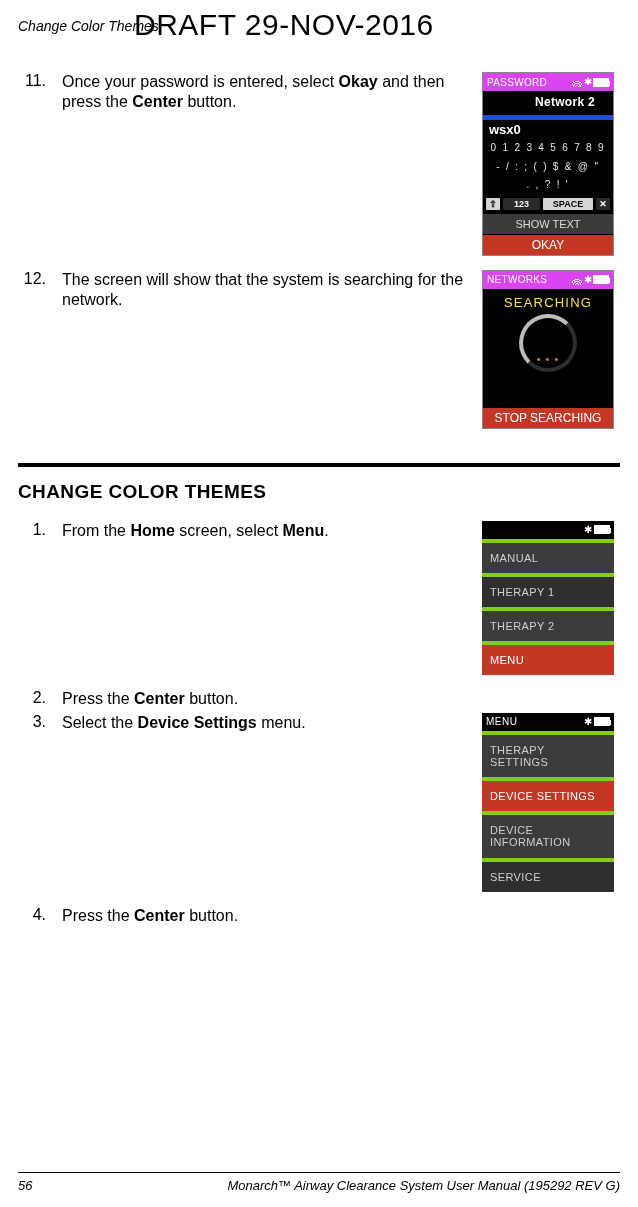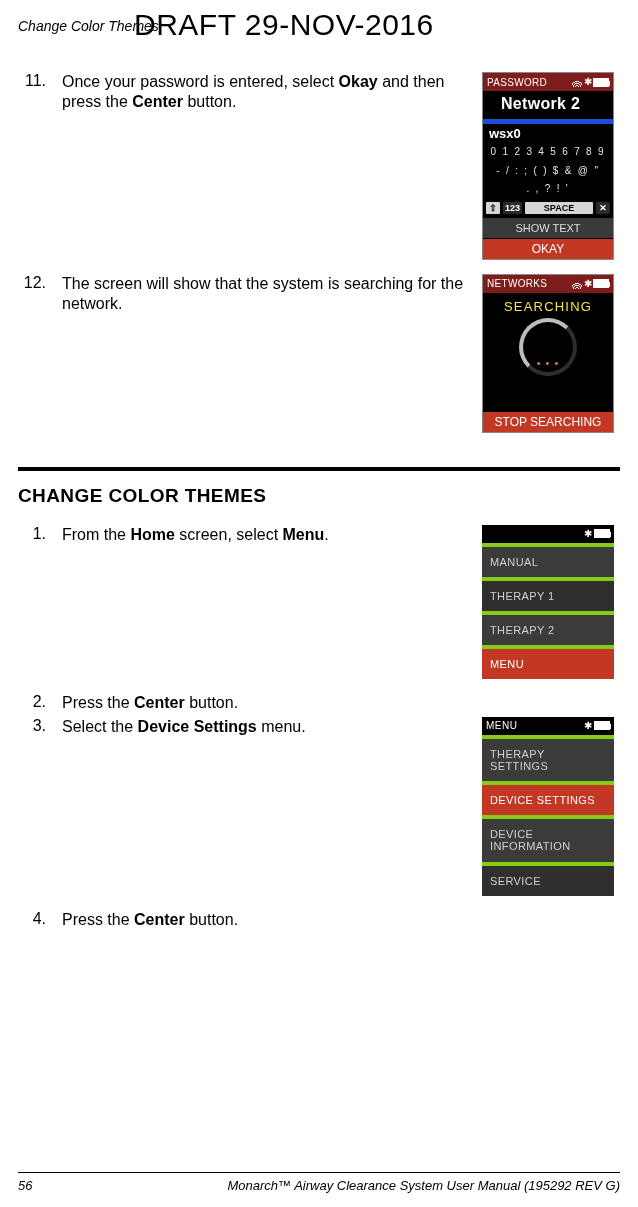--- a/index.html
+++ b/index.html
@@ -59,21 +59,21 @@
     .screen {
       width: 132px;
       background: #000;
       border: 1px solid #888;
       display: flex;
       flex-direction: column;
       font-size: 11px;
       color: #fff;
     }
     .sc-statusbar {
-      background: #7f1d1d;
+      background: #d946ef;
       height: 18px;
       display: flex;
       align-items: center;
       justify-content: space-between;
       padding: 0 4px;
     }
     .sc-statusbar .title { font-size: 10px; letter-spacing: 0.3px; }
     .sc-iconset { display: flex; gap: 2px; align-items: center; }
     .icon-wifi, .icon-bt, .icon-batt {
       height: 10px; display: inline-block;
@@ -84,28 +84,28 @@
       background:
         radial-gradient(circle at 50% 100%, transparent 1px, #fff 1px 2px, transparent 2px) ,
         radial-gradient(circle at 50% 100%, transparent 3px, #fff 3px 4px, transparent 4px),
         radial-gradient(circle at 50% 100%, transparent 5px, #fff 5px 6px, transparent 6px);
     }
     .icon-bt { width:7px; font-size:10px; line-height:10px; }
     .icon-batt {
       width: 16px; height: 9px; border:1px solid #fff; position: relative; background:#fff;
     }
     .icon-batt::after { content:""; position:absolute; right:-2px; top:2px; width:2px; height:5px; background:#fff; }
-    .sc-network2 { background:#000; color:#fff; font-size:16px; padding:4px 6px 6px 18px; font-weight:600; letter-spacing:0.3px;}
+    .sc-network2 { background:#000; color:#fff; font-size:12px; padding:4px 6px 6px 4px; font-weight:600; letter-spacing:0.3px;margin-left:48px;}
     .sc-wsx { background:#000; color:#fff; font-weight:700; font-size:13px; padding:2px 6px 2px 6px; border-top:5px solid #1d4ed8;}
     .sc-chars { background:#000; color:#e5e5e5; font-size:10px; text-align:center; padding:3px 2px; letter-spacing:1.8px; line-height:1.25;}
     .sc-keyrow { background:#000; display:flex; gap:3px; justify-content:center; padding:3px 3px 4px 3px;}
     .keycap { background:#d6d6d6; color:#000; font-size:9px; font-weight:700; padding:1px 3px; border-radius:1px; display:flex; align-items:center; justify-content:center;}
     .keycap.dark { background:#2a2a2a; color:#fff; }
     .keycap.shift { width:14px; }
-    .keycap.num { width:19px; }
+    .keycap.num { width:37px; }
     .keycap.space { flex:1; }
     .keycap.x { width:14px; }
     .sc-orange { background:#c33725; color:#fff; text-align:center; font-size:12px; padding:3px 0; border-top:1px solid #000;}
     .sc-darkgrey { background:#3a3a3a; color:#ddd; text-align:center; font-size:11px; padding:4px 0;}
 
     
     .sc-search-area { background:#000; height:118px; position:relative; }
     .sc-searching-text { color:#fde047; font-size:13px; letter-spacing:1.2px; text-align:center; padding-top:6px; font-weight:500;}
     .spinner {
       width:58px; height:58px; border:4px solid #2e2e2e; border-radius:50%;

